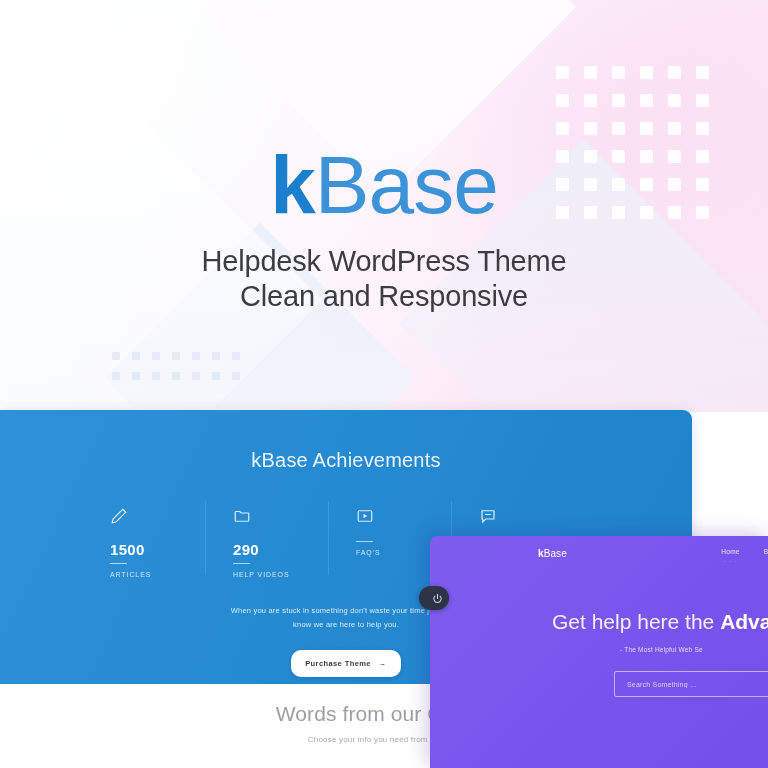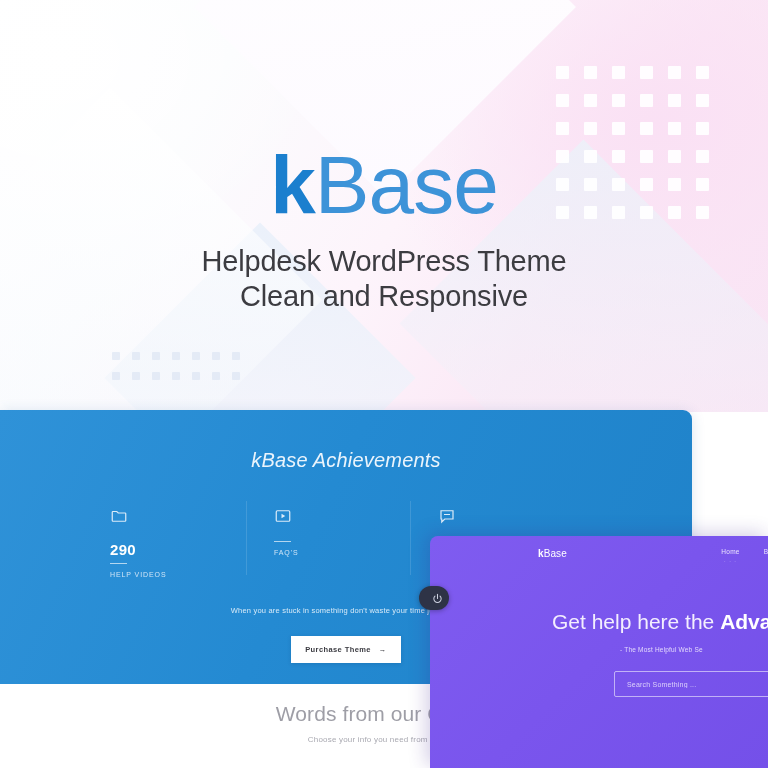--- a/index.html
+++ b/index.html
@@ -98,21 +98,21 @@
   
   .blue-panel {
     position:absolute; left:0; top:410px; width:692px; height:274px;
     background:linear-gradient(115deg,#2f92d8 0%, #248ad2 45%, #1f82c9 100%);
     border-radius:0 9px 0 0;
     overflow:hidden;
     box-shadow:0 2px 14px rgba(30,90,150,.16);
   }
   .blue-title {
     text-align:center; color:#eaf4fc; font-size:20px; font-weight:400;
-    margin-top:39px; letter-spacing:.2px;font-style:italic;
+    margin-top:39px; letter-spacing:.2px;
   }
   .stats {
     display:flex; margin-top:35px; padding:0 100px;
   }
   .stat { flex:1; text-align:left; padding-left:10px; position:relative; }
   .stat + .stat::before {
     content:""; position:absolute; left:-18px; top:-6px;
     width:1px; height:74px; background:rgba(255,255,255,.13);
   }
   .stat-icon { height:20px; margin-bottom:14px; color:#dcecf9; }
@@ -125,21 +125,21 @@
   .stat-label { font-size:7px; letter-spacing:.9px; color:#cfe5f7; }
 
   .blue-desc {
     margin-top:26px; text-align:center; color:#d7eaf8;
     font-size:7.5px; line-height:14px; letter-spacing:.2px;
   }
   .purchase-wrap { text-align:center; margin-top:18px; }
   .purchase-btn {
     display:inline-block; background:#ffffff; color:#3a3a40;
     font-size:7.5px; font-weight:700; letter-spacing:.4px;
-    padding:9px 14px; border:0; border-radius:0;
+    padding:9px 14px; border:0; border-radius:10px;
     box-shadow:0 1px 4px rgba(0,40,80,.16); cursor:pointer;
   }
   .purchase-btn .arw { margin-left:8px; }
 
   
   .white-section {
     position:absolute; left:0; top:684px; width:768px; height:84px;
     background:#ffffff;
   }
   .ws-title {
@@ -285,20 +285,30 @@
       <div>Clean and Responsive</div>
     </div>
   </div>
 </div>
 
 <div class="blue-panel">
   <div class="blue-title">kBase Achievements</div>
 
   <div class="stats">
 
+    <div class="stat">
+      <div class="stat-icon">
+        <svg width="18" height="18" viewBox="0 0 24 24" fill="none" stroke="currentColor" stroke-width="1.6">
+          <path d="M17 3l4 4L8 20l-5 1 1-5L17 3z"></path>
+        </svg>
+      </div>
+      <div class="stat-num">1500</div>
+      <div class="stat-rule"></div>
+      <div class="stat-label">ARTICLES</div>
+    </div>
 
     <div class="stat">
       <div class="stat-icon">
         <svg width="18" height="18" viewBox="0 0 24 24" fill="none" stroke="currentColor" stroke-width="1.6">
           <path d="M3 7a1 1 0 011-1h5l2 2h9a1 1 0 011 1v9a1 1 0 01-1 1H4a1 1 0 01-1-1V7z"></path>
         </svg>
       </div>
       <div class="stat-num">290</div>
       <div class="stat-rule"></div>
       <div class="stat-label">HELP VIDEOS</div>
@@ -324,20 +334,21 @@
       </div>
       <div class="stat-num"></div>
       <div class="stat-rule"></div>
       <div class="stat-label"></div>
     </div>
 
   </div>
 
   <div class="blue-desc">
     <div>When you are stuck in something don't waste your time just let us</div>
+    <div>know we are here to help you.</div>
   </div>
 
   <div class="purchase-wrap">
     <button class="purchase-btn"><span>Purchase Theme</span><span class="arw">→</span></button>
   </div>
 </div>
 
 <div class="white-section">
   <div class="ws-title">Words from our Clients</div>
   <div class="ws-sub">Choose your info you need from the tabs</div>

